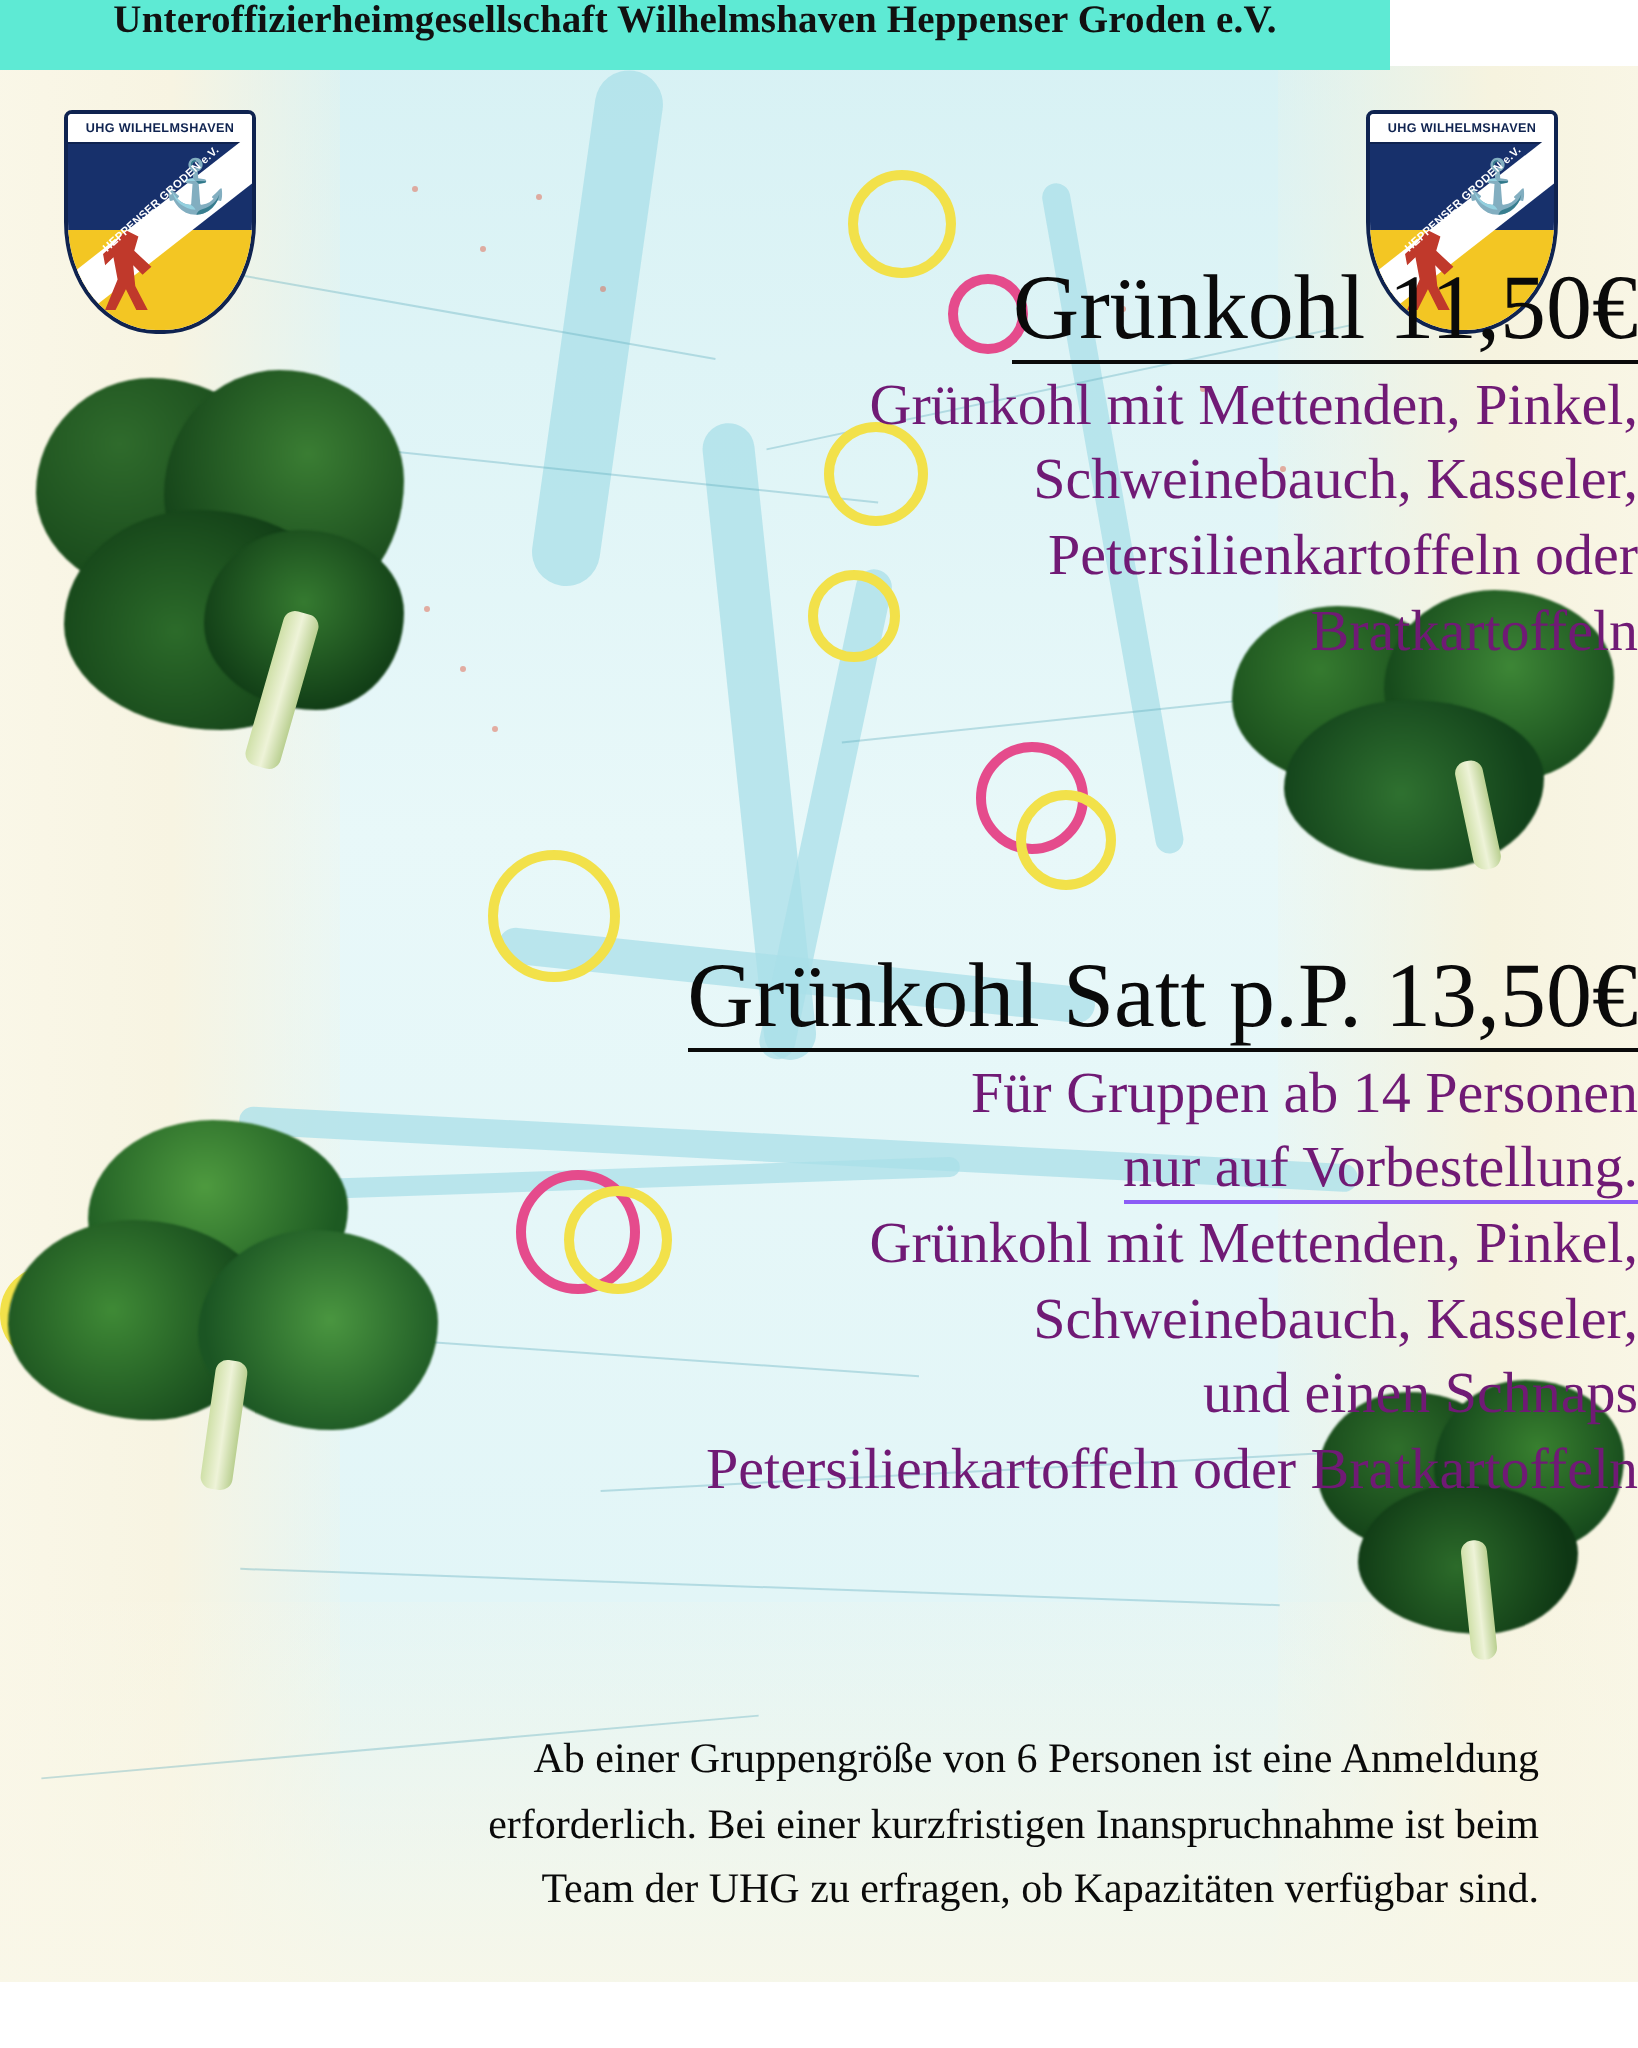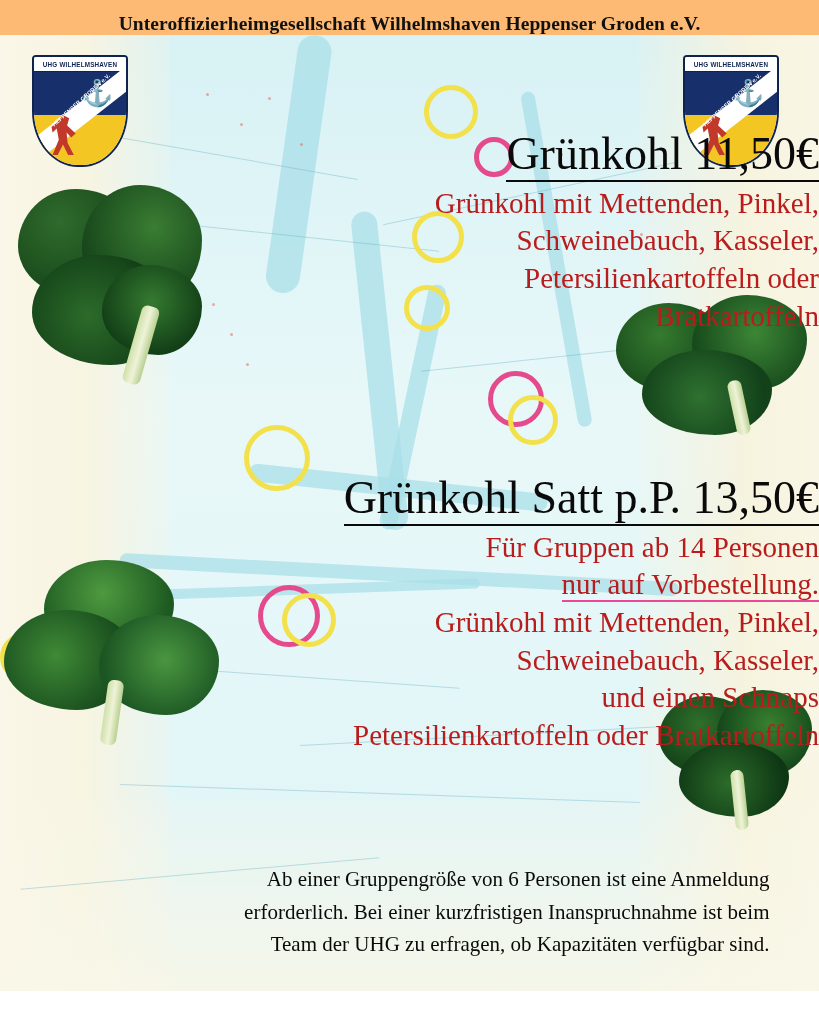--- a/index.html
+++ b/index.html
@@ -18,26 +18,26 @@
     width: 819px;
     height: 1024px;
     background: #ffffff;
     overflow: hidden;
   }
 
   
   .header-band {
     position: absolute;
     left: 0; top: 0;
-    width: 819px;
+    width: 695px;
     height: 35px;
-    background: #fdba74;
+    background: #5eead4;
     z-index: 40;
     display: flex;
-    align-items: flex-end;
+    align-items: flex-start;
     justify-content: center;
   }
   .header-title {
     font-family: "Liberation Serif", serif;
     font-weight: bold;
     font-size: 19.5px;
     color: #111111;
     letter-spacing: 0.1px;
     white-space: nowrap;
   }
@@ -253,25 +253,25 @@
     margin: 0 0 6px 0;
   }
   .headline .u {
     border-bottom: 2px solid #0a0a0a;
     padding-bottom: 1px;
   }
   .sub {
     font-family: "Liberation Serif", serif;
     font-size: 29px;
     line-height: 1.30;
-    color: #b91c1c;
+    color: #701a75;
     margin: 0;
   }
   .sub .uline {
-    border-bottom: 2px solid #ec4899;
+    border-bottom: 2px solid #8b5cf6;
   }
   .note-text {
     font-family: "Liberation Serif", serif;
     font-size: 21px;
     line-height: 1.55;
     color: #0a0a0a;
     margin: 0 auto;
     width: 720px;
   }
 </style>

